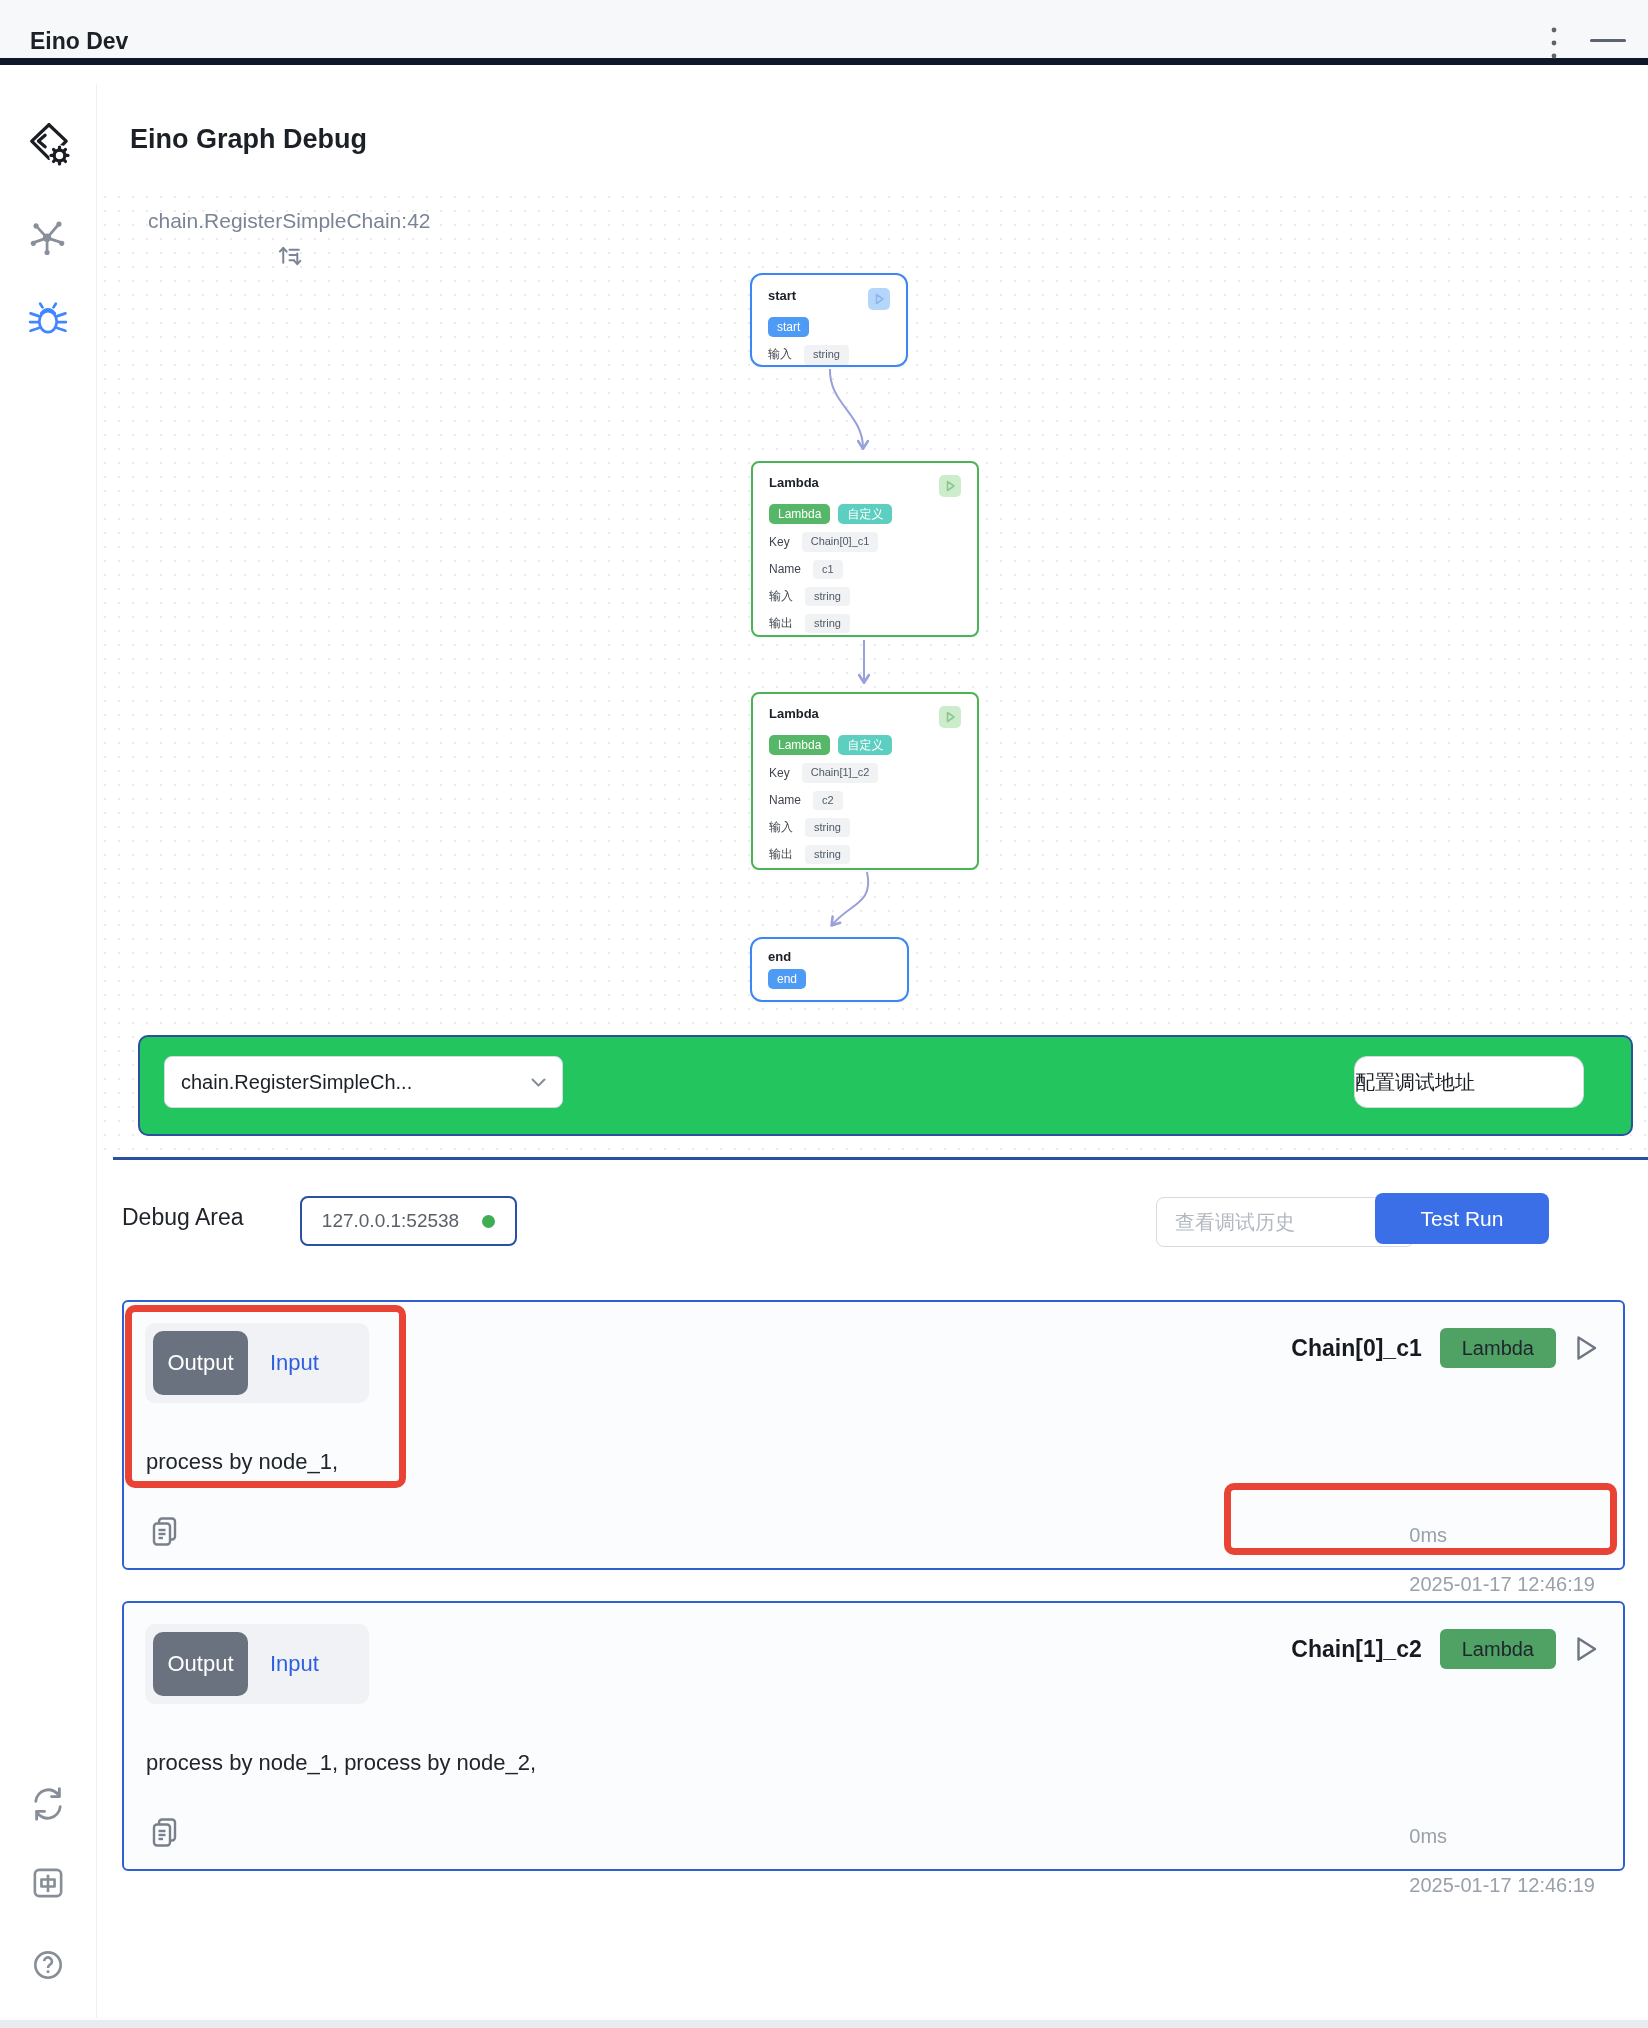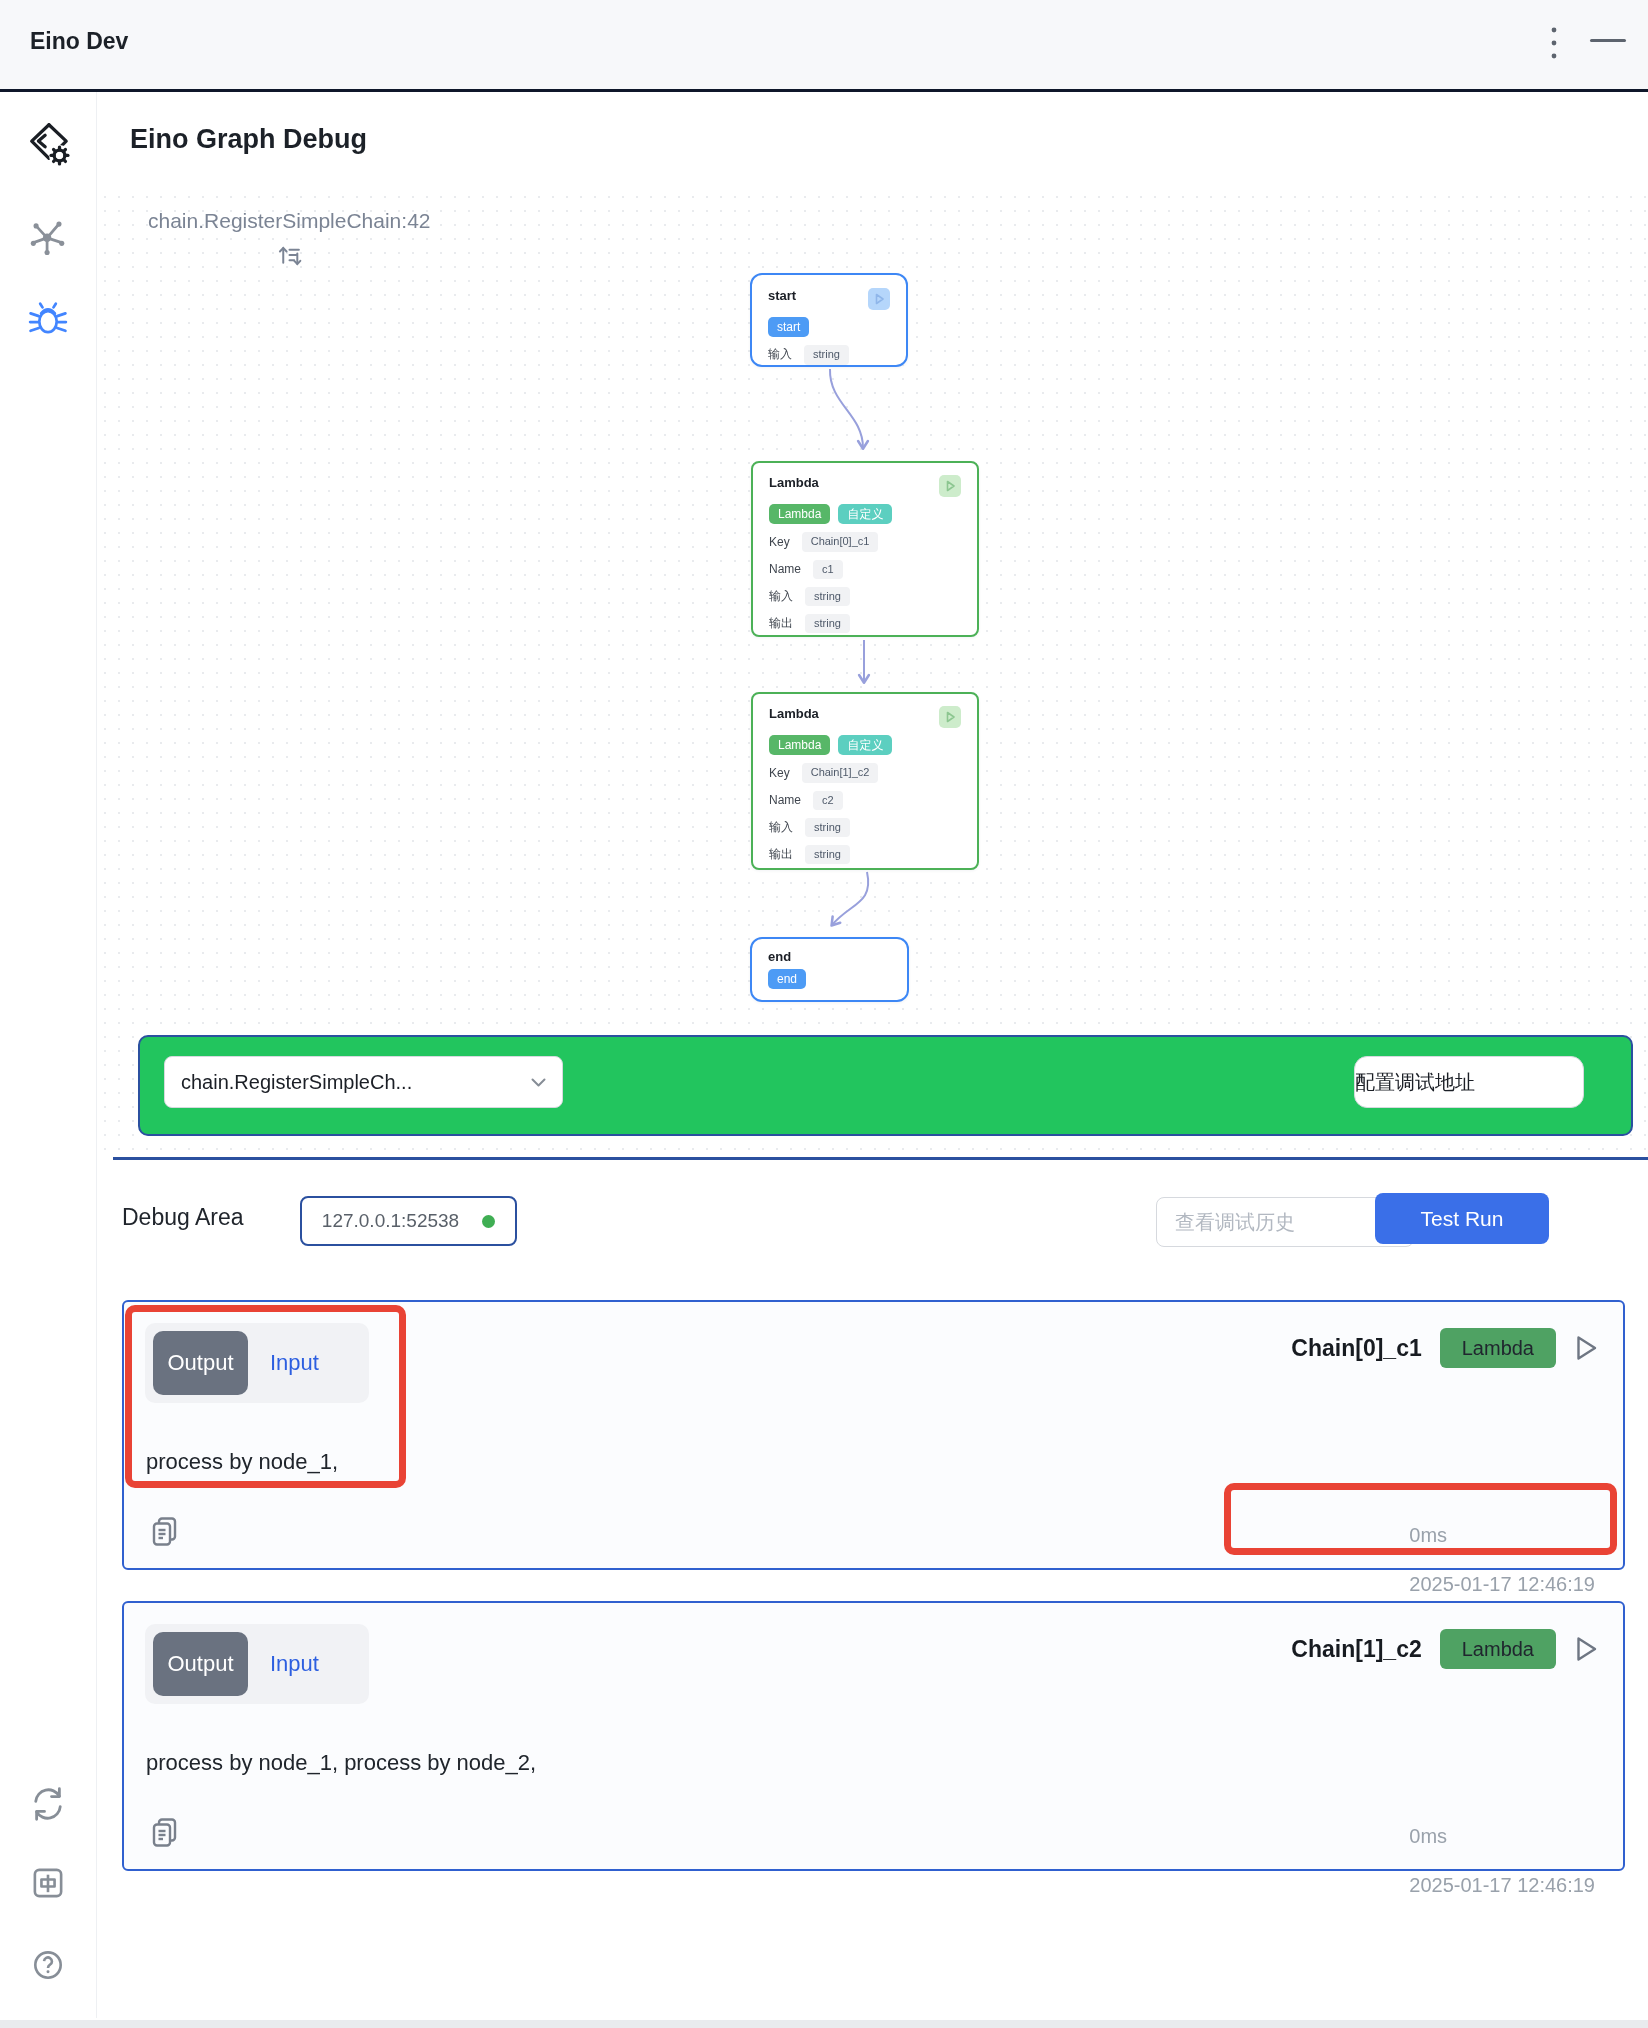--- a/index.html
+++ b/index.html
@@ -1,22 +1,22 @@
 <!DOCTYPE html>
 <html><head>
 <meta charset="utf-8">
 <style>
   * { margin:0; padding:0; box-sizing:border-box; }
   html,body { background:#fff; }
   body { font-family:"Liberation Sans","DejaVu Sans",sans-serif; color:#20252c; }
   .app { position:relative; width:1648px; height:2028px; background:#fff; overflow:hidden; }
 
   
-  .topbar { position:absolute; left:0; top:0; width:1648px; height:92px;
-            background:#f7f8fa; border-bottom:3px solid #0f172a; z-index:30; }
+  .topbar { position:absolute; left:0; top:0; width:1648px; height:65px;
+            background:#f7f8fa; border-bottom:7px solid #0f172a; z-index:30; }
   .app-title { position:absolute; left:30px; top:28px; font-size:23px; font-weight:bold; color:#1c2128; }
   .kebab { position:absolute; left:1548px; top:24px; cursor:pointer; }
   .win-min { position:absolute; left:1590px; top:39px; width:36px; height:3px; background:#5d646e; border-radius:2px; cursor:pointer; }
 
   
   .sidebar { position:absolute; left:0; top:84px; width:97px; height:1934px;
              border-right:1px solid #eef0f3; background:#fff; z-index:25; }
   .side-ic { position:absolute; left:50%; transform:translateX(-50%); width:46px; height:46px;
              display:flex; align-items:center; justify-content:center; }
 

